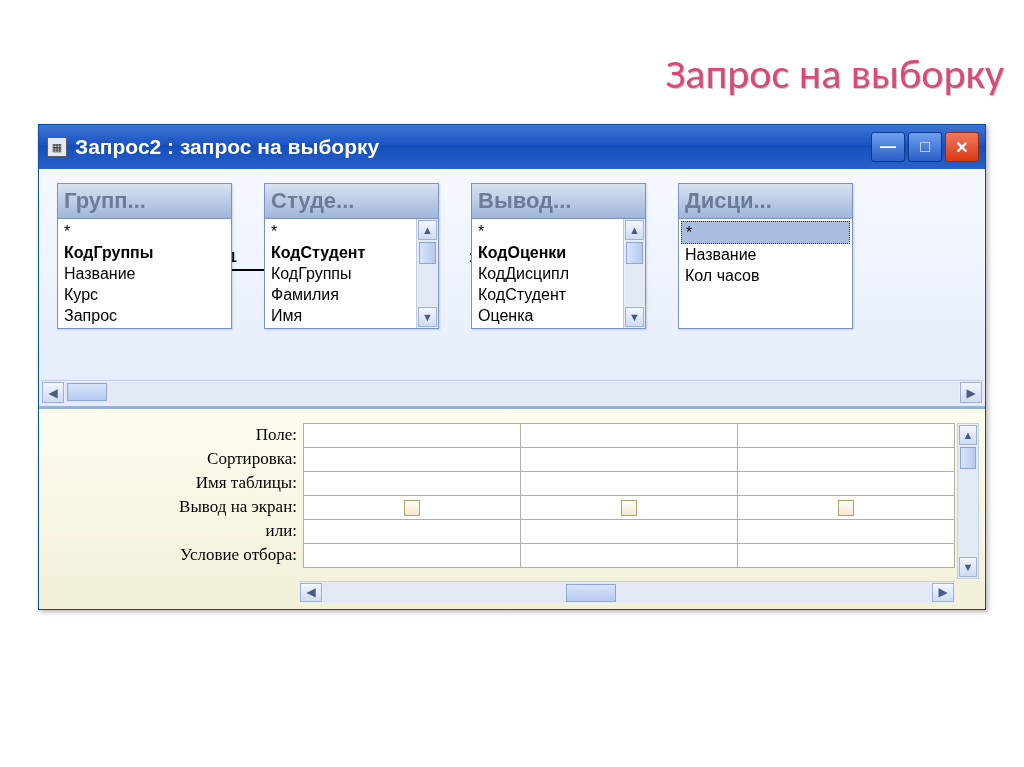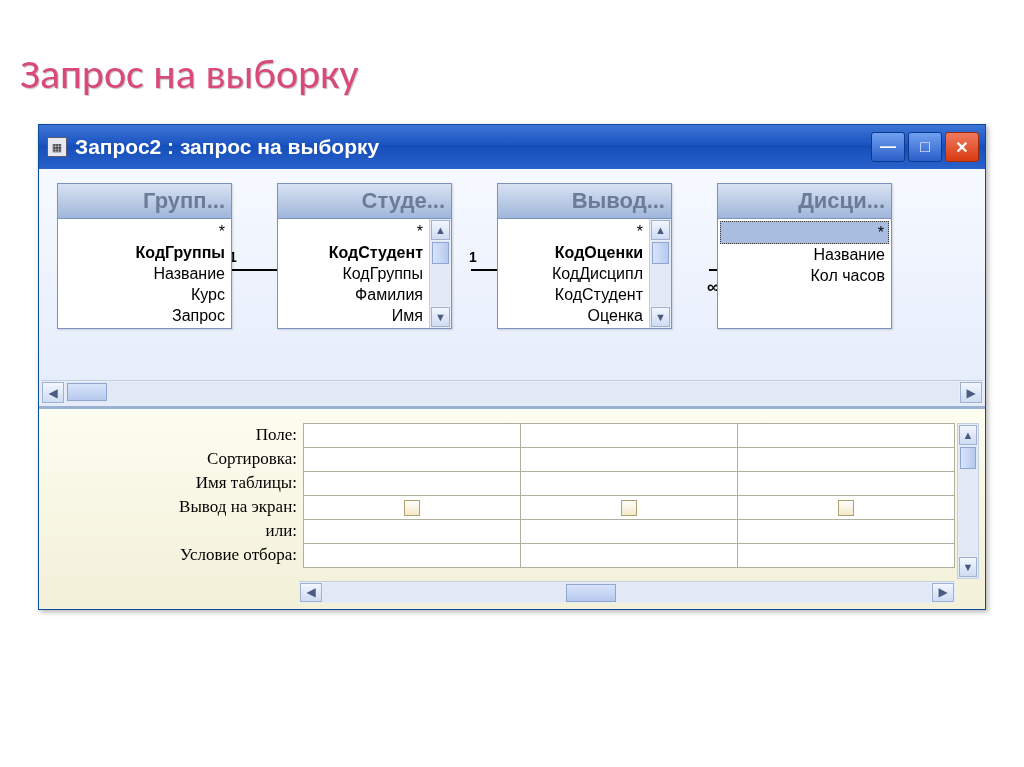--- a/index.html
+++ b/index.html
@@ -12,21 +12,21 @@
     overflow: hidden;
   }
   .slide {
     width: 1024px;
     height: 767px;
     background: #fff;
     position: relative;
     padding: 20px;
   }
   .slide-title {
-    text-align: left;
+    text-align: right;
     font-size: 42px;
     color: #d94a7a;
     margin: 28px 0 25px 0;
     font-family: Calibri, Arial, sans-serif;
     text-shadow: 1px 1px 1px rgba(0,0,0,0.25);
   }
   
   .window {
     margin: 0 18px;
     border: 1px solid #0a4da0;
@@ -76,24 +76,23 @@
   .tables-pane {
     position: relative;
     height: 240px;
     background: linear-gradient(#f6f9ff, #e4ecfb);
     border-bottom: 3px solid #9ab0d0;
     padding: 14px 18px 0 18px;
     overflow: hidden;
   }
   .tables-row {
     display: flex;
-    gap: 45px;
+    gap: 32px;
     position: relative;
     z-index: 2;
-    text-align: right;
   }
   .tbl {
     width: 175px;
     background: #fff;
     border: 1px solid #7a93bf;
     box-shadow: 1px 1px 2px rgba(0,0,0,.15);
   }
   .tbl-head {
     background: linear-gradient(#d8e2f2, #9fb6db);
     color: #6b7c98;

